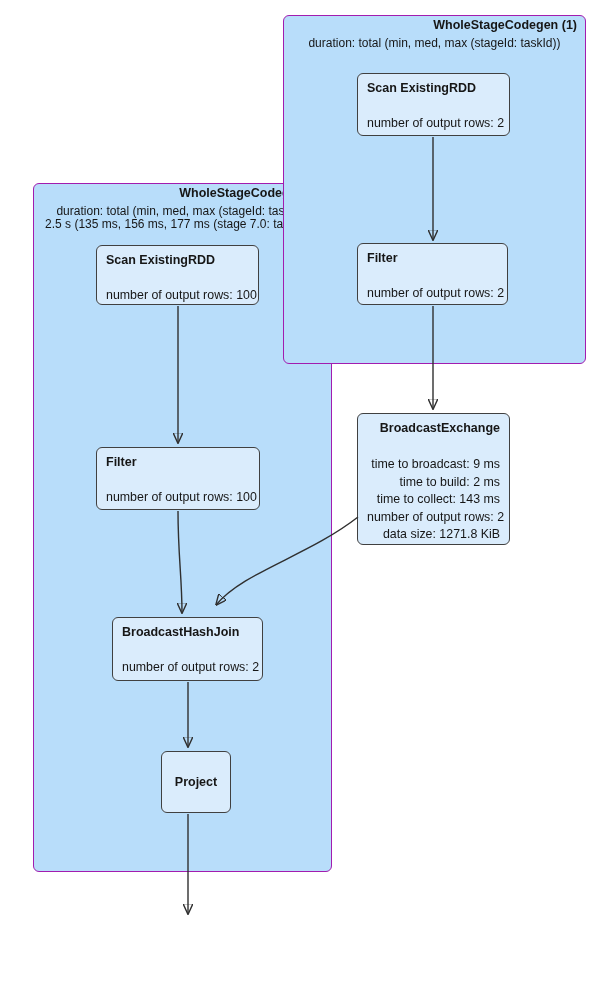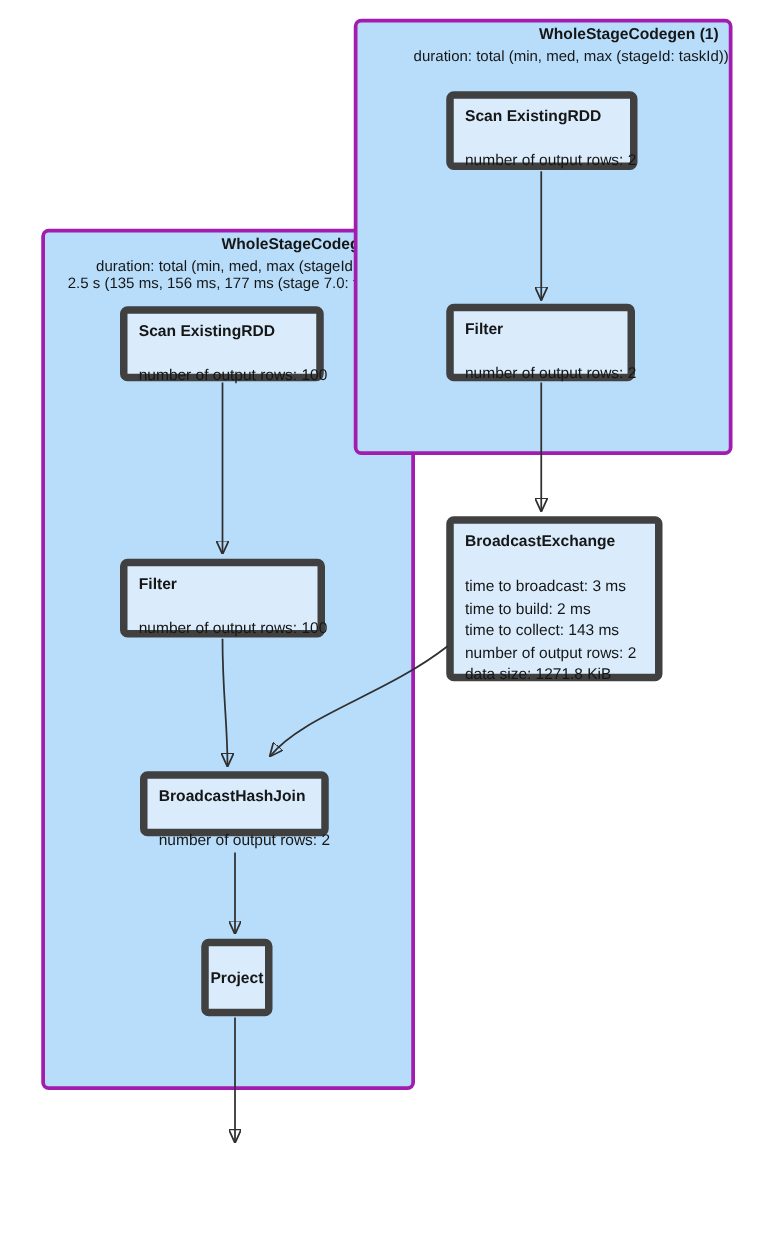--- a/index.html
+++ b/index.html
@@ -8,46 +8,46 @@
     width: 614px;
     height: 997px;
     background: #ffffff;
     font-family: "Liberation Sans", sans-serif;
     color: #161616;
     overflow: hidden;
   }
   .cluster {
     position: absolute;
     background: #b8ddfa;
-    border: 3px solid #a21caf;
+    border: 1px solid #a21caf;
     border-radius: 6px;
     box-sizing: border-box;
   }
   .cluster-title {
     position: absolute;
     top: 2px;
     right: 8px;
     font-size: 12.5px;
     font-weight: bold;
     white-space: nowrap;
   }
   .cluster-duration {
     position: absolute;
     top: 21px;
     left: 0;
     width: 100%;
-    text-align: right;
+    text-align: center;
     font-size: 12px;
     line-height: 13px;
     white-space: nowrap;
   }
   .node {
     position: absolute;
     background: #daecfc;
-    border: 6px solid #404040;
+    border: 1px solid #404040;
     border-radius: 6px;
     box-sizing: border-box;
     padding: 7px 9px;
     font-size: 12.4px;
   }
   .node-title {
     font-weight: bold;
     font-size: 12.5px;
     line-height: 15px;
     white-space: nowrap;
@@ -101,24 +101,24 @@
     </div>
   </div>
 
   <div class="node node--two-line" style="left:357px; top:243px; width:151px; height:62px;">
     <div class="node-title">Filter</div>
     <div class="node-metrics">
       <div>number of output rows: 2</div>
     </div>
   </div>
 
-  <div class="node" style="left:357px; top:413px; width:173px; height:132px;">
+  <div class="node" style="left:357px; top:413px; width:153px; height:132px;text-align:right;">
     <div class="node-title">BroadcastExchange</div>
     <div class="node-metrics">
-      <div>time to broadcast: 3 ms</div>
+      <div>time to broadcast: 9 ms</div>
       <div>time to build: 2 ms</div>
       <div>time to collect: 143 ms</div>
       <div>number of output rows: 2</div>
       <div>data size: 1271.8 KiB</div>
     </div>
   </div>
 
   <div class="node node--two-line" style="left:96px; top:245px; width:163px; height:60px;">
     <div class="node-title">Scan ExistingRDD</div>
     <div class="node-metrics">
@@ -126,28 +126,28 @@
     </div>
   </div>
 
   <div class="node node--two-line" style="left:96px; top:447px; width:164px; height:63px;">
     <div class="node-title">Filter</div>
     <div class="node-metrics">
       <div>number of output rows: 100</div>
     </div>
   </div>
 
-  <div class="node node--two-line" style="left:112px; top:617px; width:151px; height:52px;">
+  <div class="node node--two-line" style="left:112px; top:617px; width:151px; height:64px;">
     <div class="node-title">BroadcastHashJoin</div>
     <div class="node-metrics">
       <div>number of output rows: 2</div>
     </div>
   </div>
 
-  <div class="node node--solo" style="left:161px; top:751px; width:57px; height:62px;">
+  <div class="node node--solo" style="left:161px; top:751px; width:70px; height:62px;">
     <div class="node-title">Project</div>
   </div>
 
 
   <svg class="edges" viewBox="0 0 614 997" xmlns="http://www.w3.org/2000/svg">
     <defs>
       <marker id="arrow" viewBox="0 0 11 10" refX="10.5" refY="5" markerWidth="11" markerHeight="10" markerUnits="userSpaceOnUse" orient="auto">
         <path d="M0,0 L11,5 L0,10 Z" fill="#2f2f2f" stroke="none"></path>
       </marker>
     </defs>

